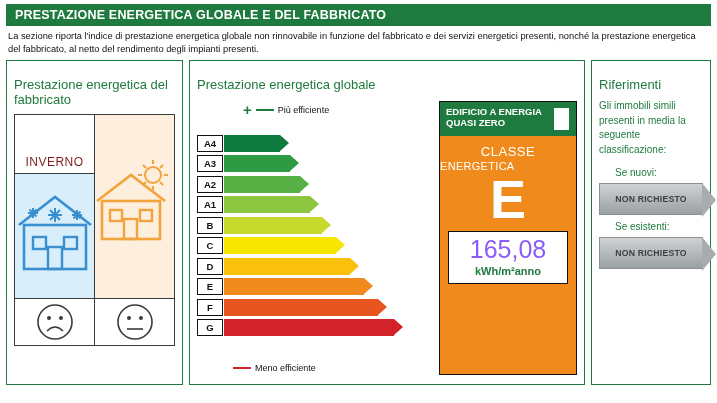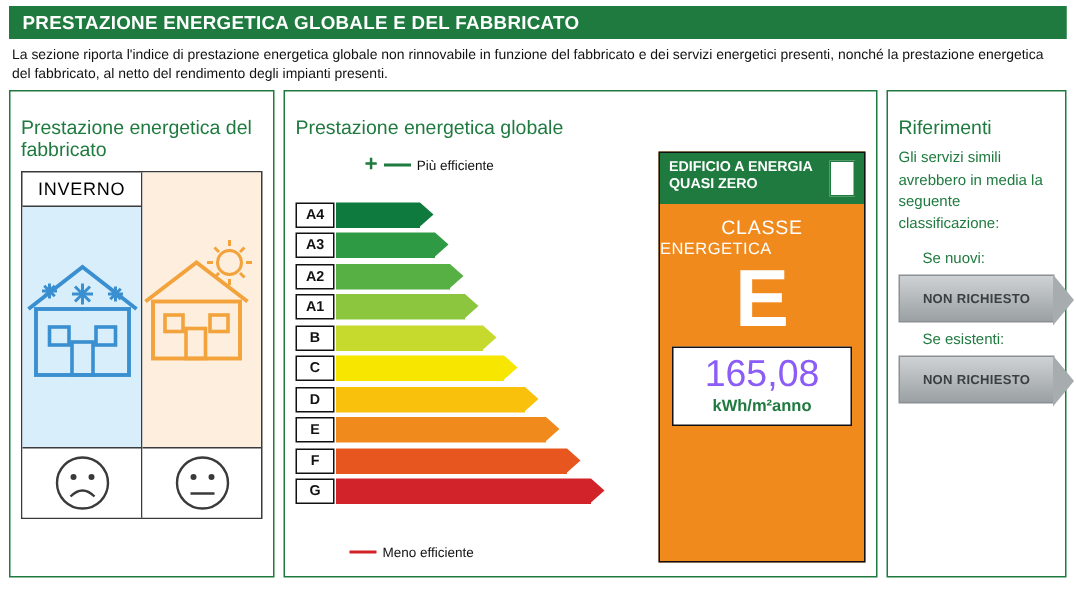--- a/index.html
+++ b/index.html
@@ -44,21 +44,21 @@
     margin-bottom:6px;
   }
 
   
   .col-left{width:206px;position:relative;}
   .season-box{border:1px solid #3b3b3b;height:232px;display:flex;box-sizing:border-box;}
   .season{flex:1;display:flex;flex-direction:column;box-sizing:border-box;}
   .season + .season{border-left:1px solid #3b3b3b;}
   .season-head{
     text-align:center;font-size:12px;letter-spacing:.5px;
-    padding:4px 0 4px 0;border-bottom:1px solid #3b3b3b;color:#000000;
+    padding:4px 0 4px 0;border-bottom:1px solid #3b3b3b;color:#7f1d1d;margin-top:36px;
   }
   .season-body{flex:1;position:relative;}
   .season-body.winter{background:#d9eefb;}
   .season-body.summer{background:#fdeedd;}
   .season-foot{
     height:46px;border-top:1px solid #3b3b3b;background:#ffffff;
     display:flex;align-items:center;justify-content:center;
   }
   .house-svg{position:absolute;left:50%;top:46%;transform:translate(-50%,-50%);}
 
@@ -326,21 +326,21 @@
           <div class="value-box">
             <div class="value-num">165,08</div>
             <div class="value-unit">kWh/m²anno</div>
           </div>
         </div>
       </div>
     </div>
 
     <div class="panel col-right">
       <div class="panel-title">Riferimenti</div>
-      <div class="rif-text">Gli servizi simili avrebbero in media la seguente classificazione:</div>
+      <div class="rif-text">Gli immobili simili presenti in media la seguente classificazione:</div>
 
       <div class="rif-sub">Se nuovi:</div>
       <div class="grey-arrow">
         <span>NON RICHIESTO</span>
         <span class="g-tip"></span>
       </div>
 
       <div class="rif-sub">Se esistenti:</div>
       <div class="grey-arrow">
         <span>NON RICHIESTO</span>

